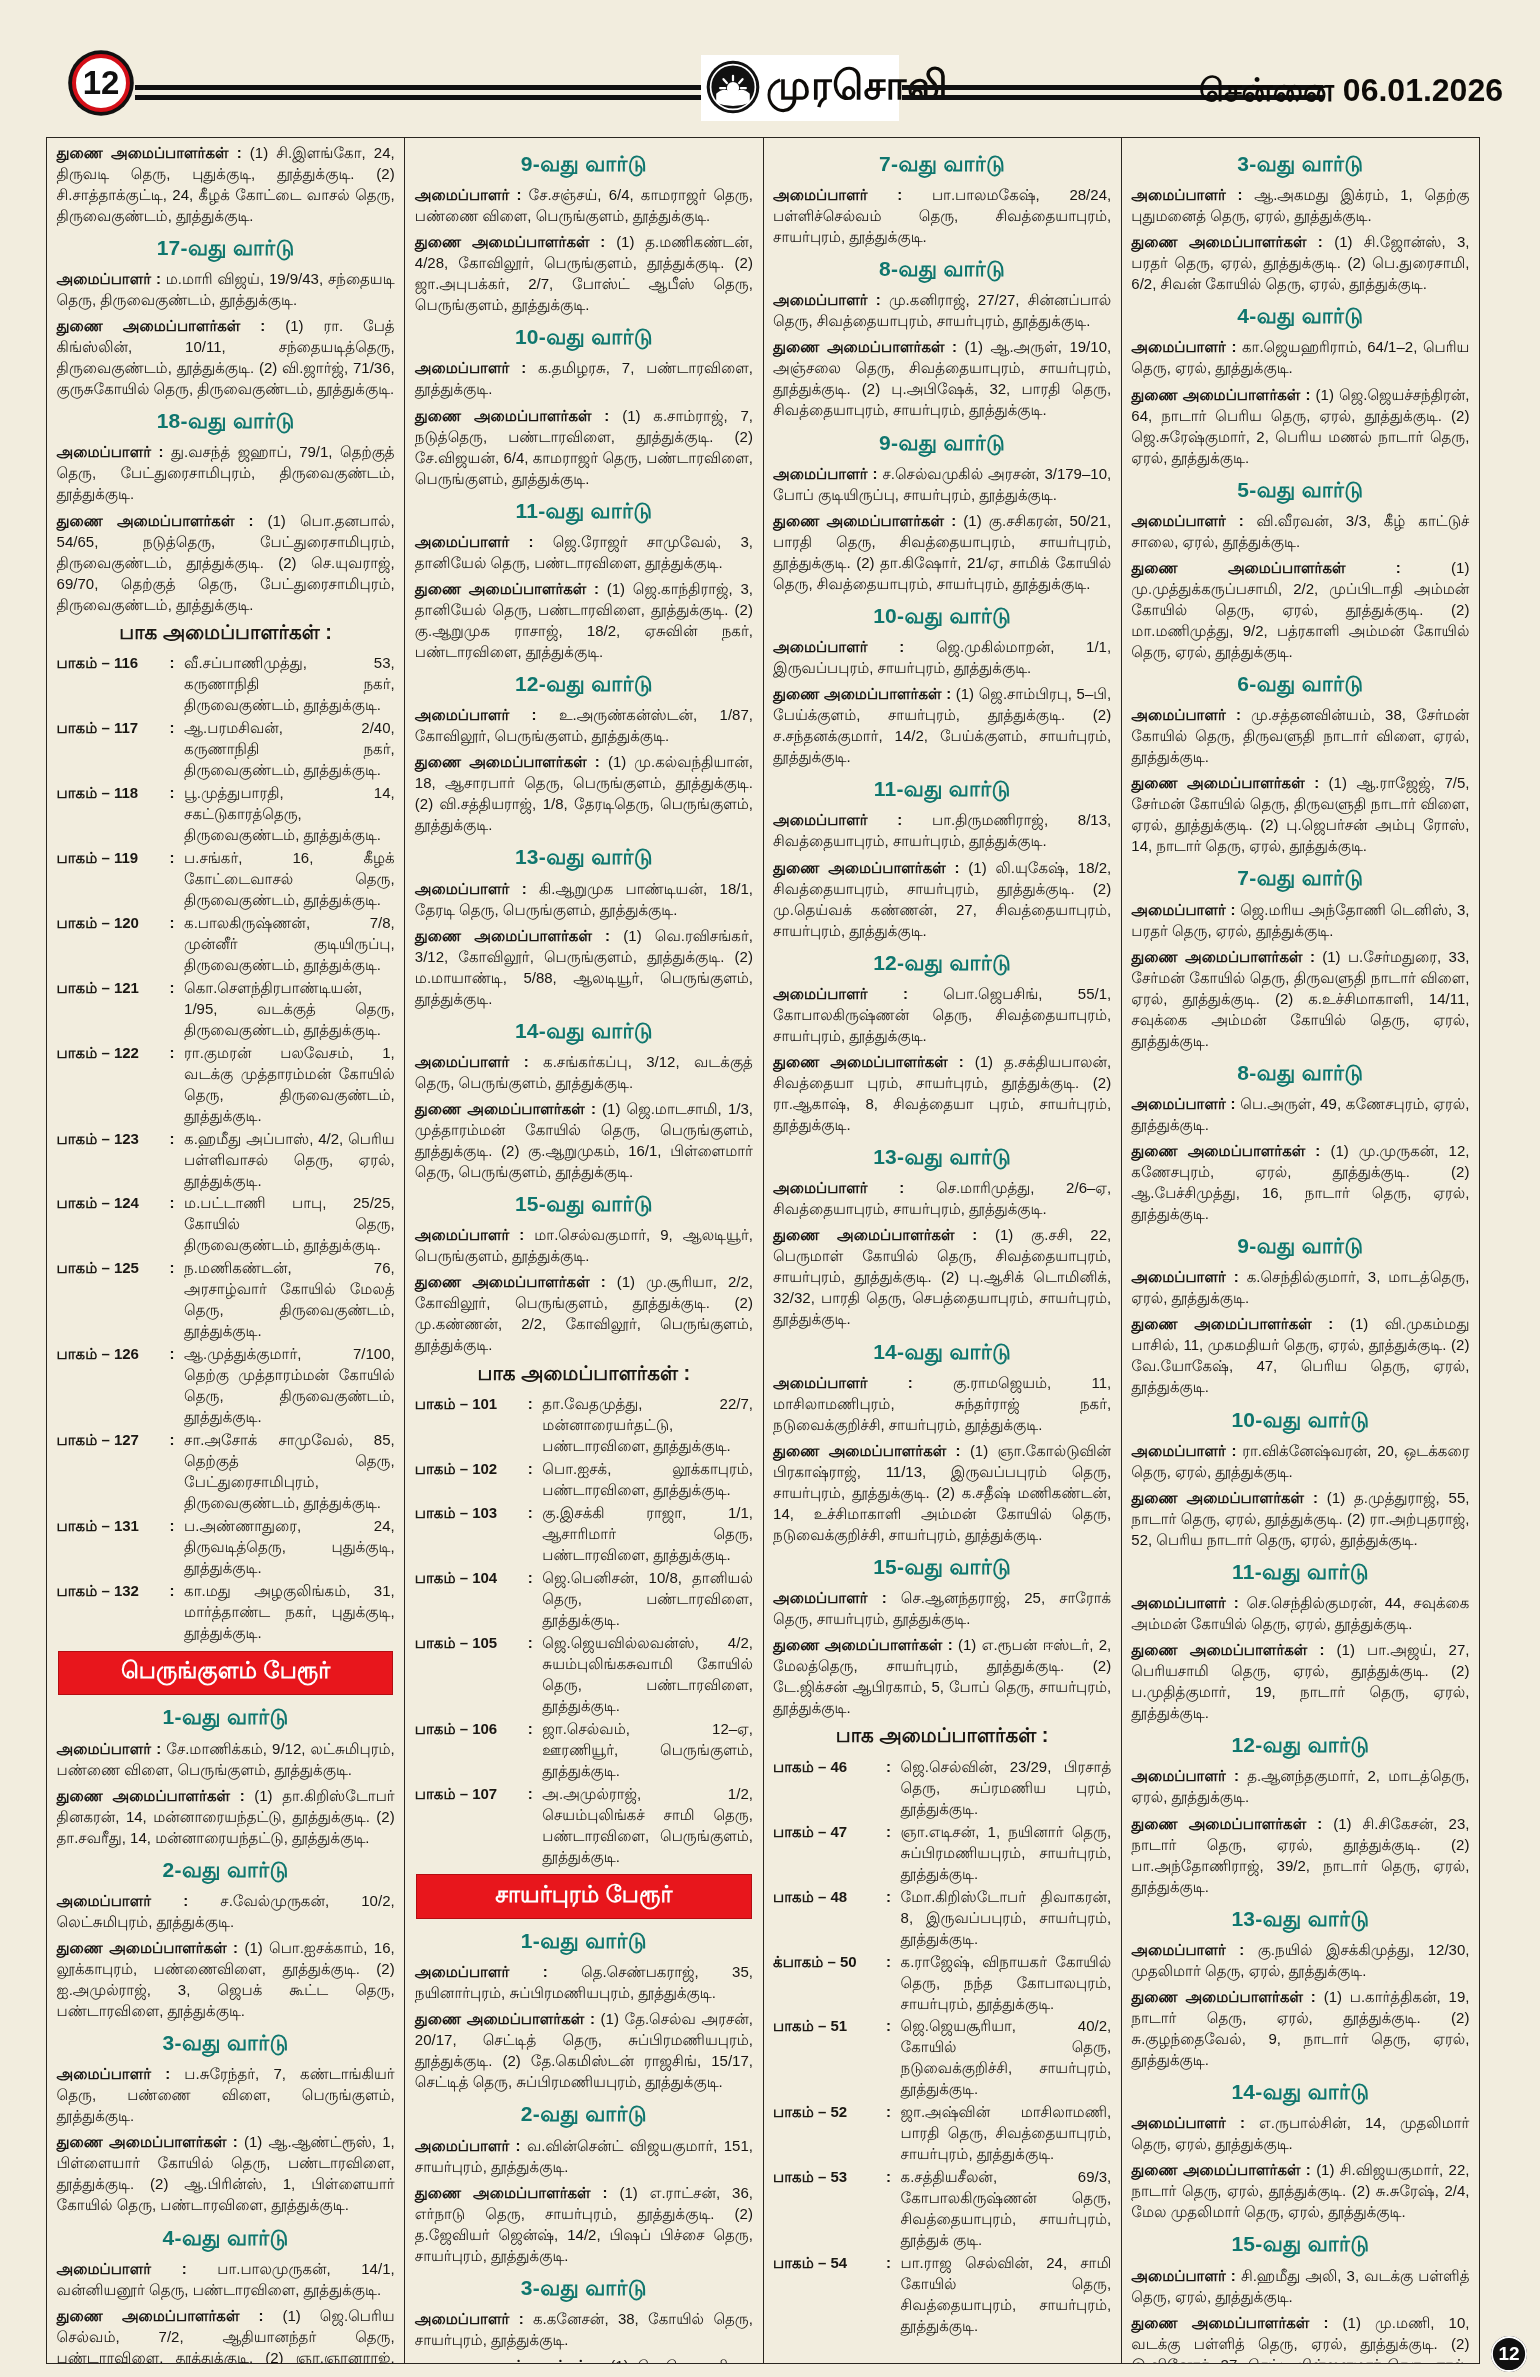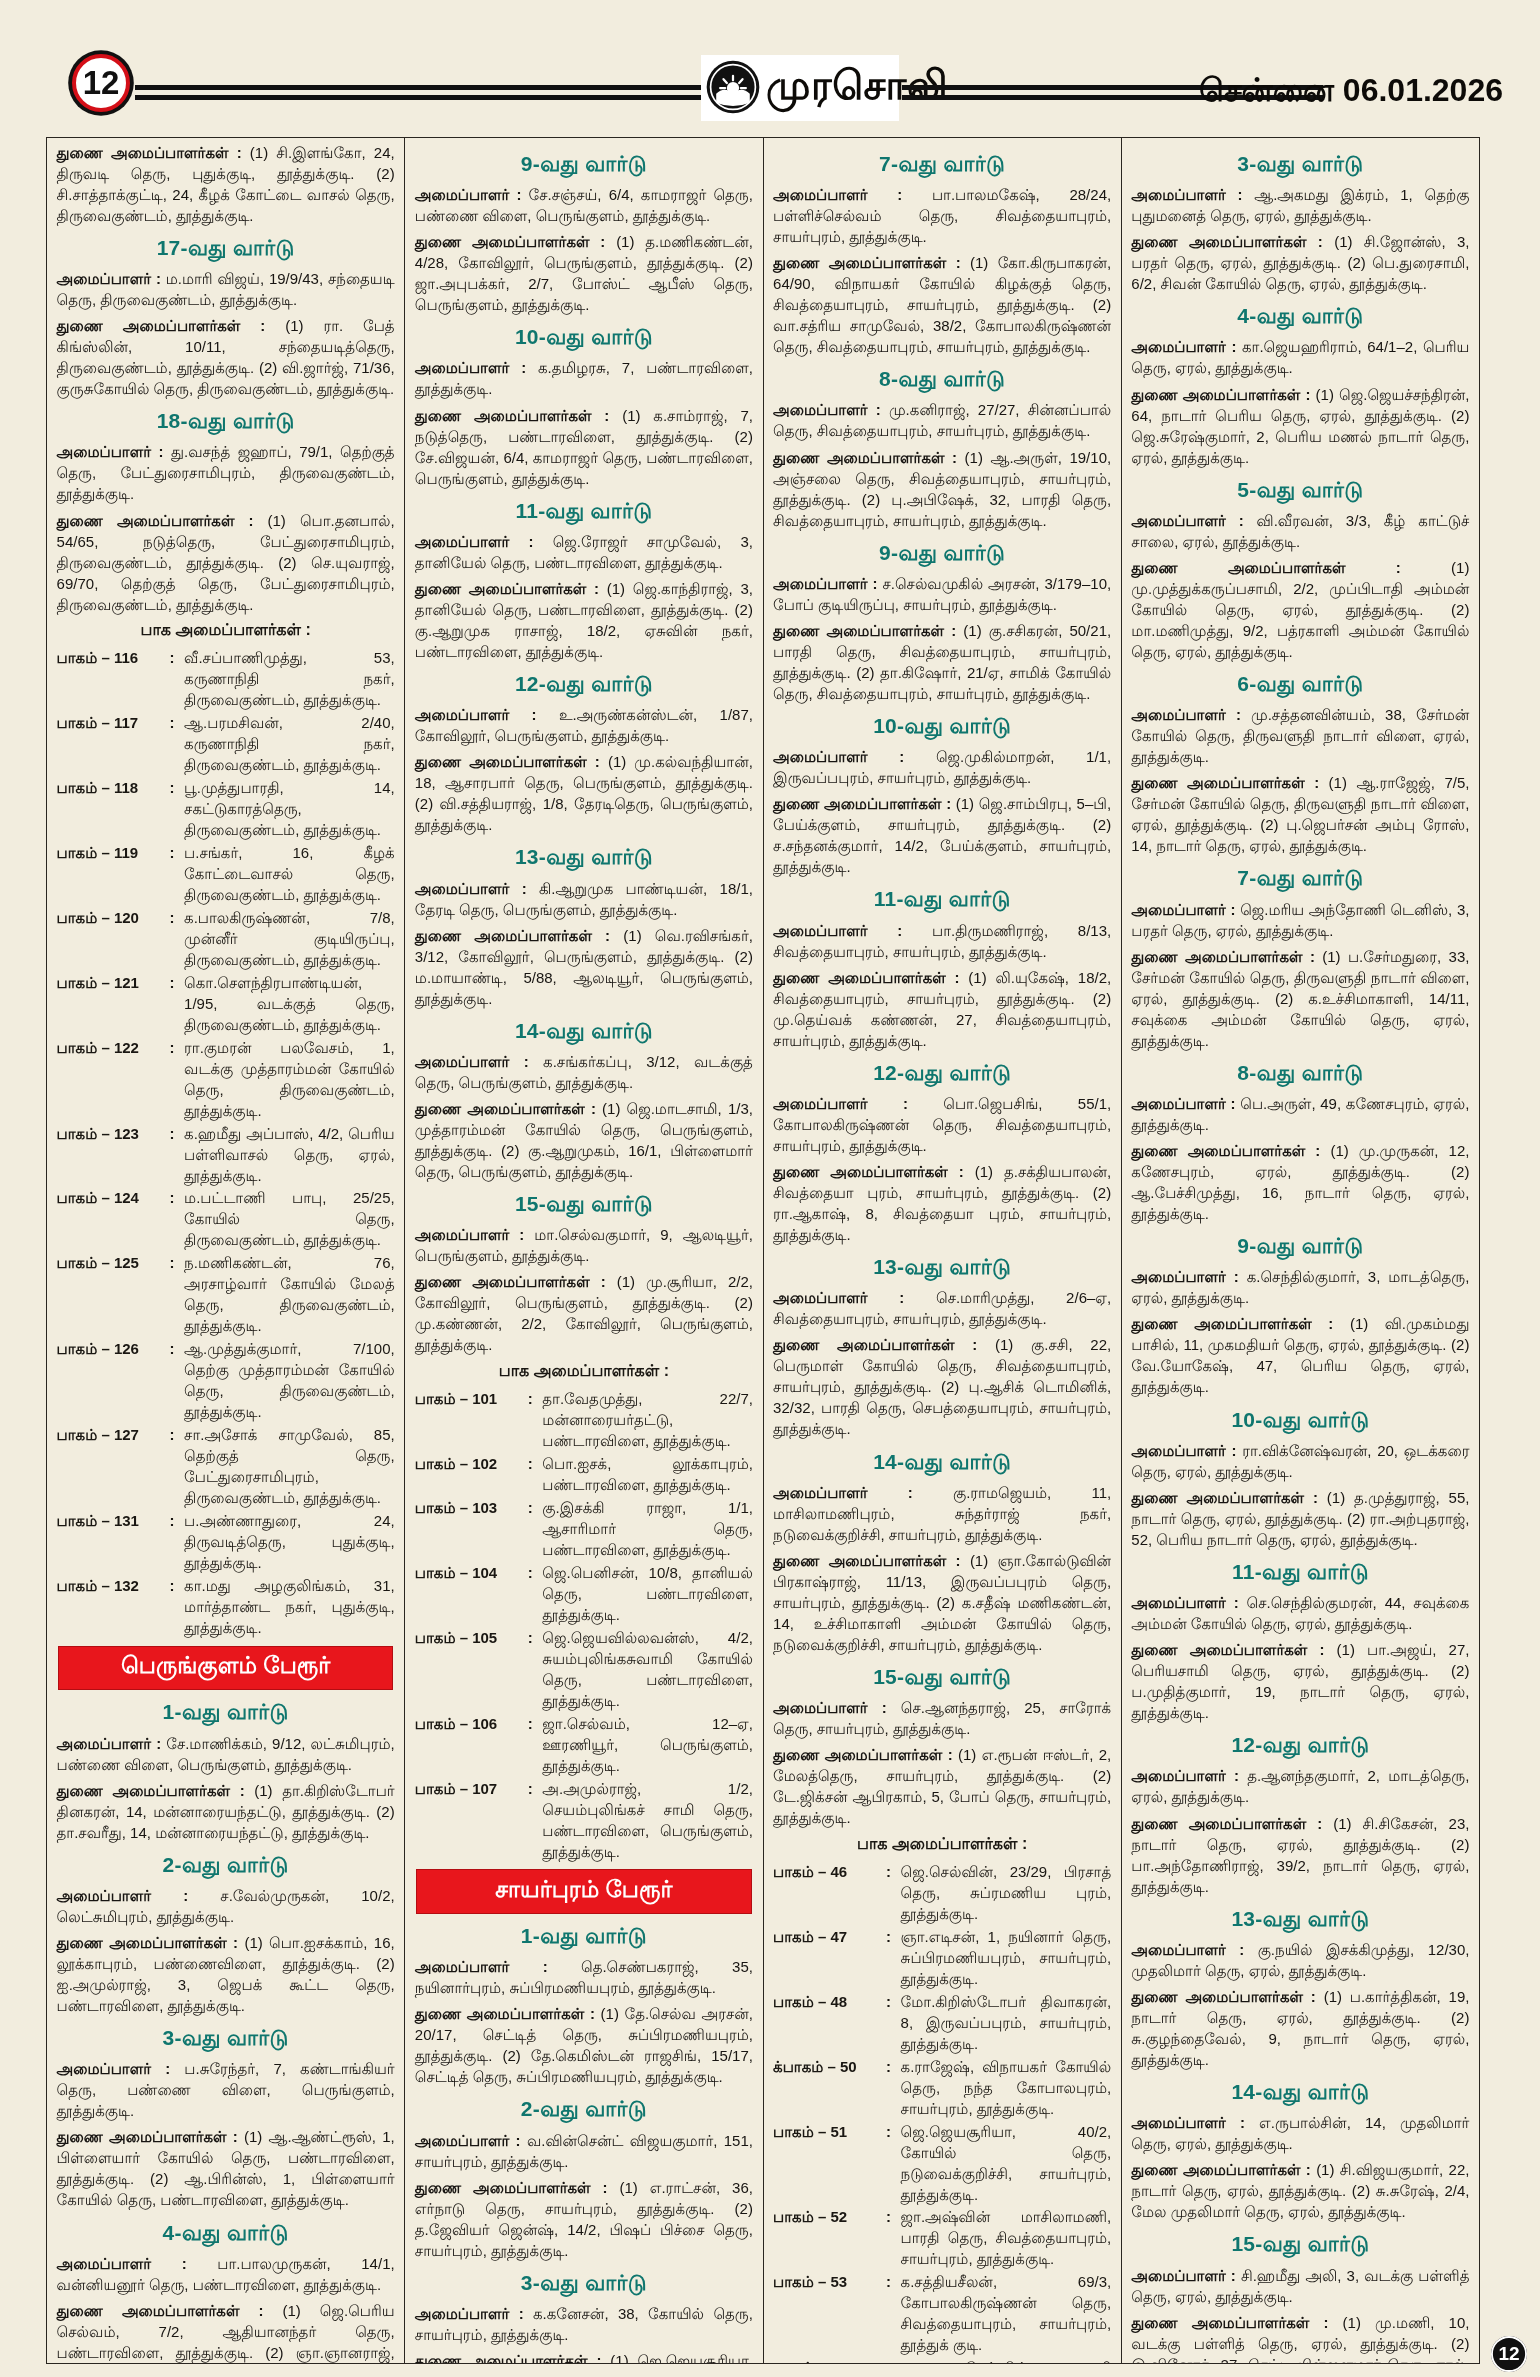--- a/index.html
+++ b/index.html
@@ -50,21 +50,21 @@
   }
   .para{
     font-size:15px;line-height:21px;text-align:justify;margin:0 0 5.1px 0;color:#181512;
   }
   .para .lbl{font-weight:bold;}
   .banner{
     background:#e8161c;color:#fff;font-weight:bold;font-size:23px;
     text-align:center;margin:7.7px 1.3px 6.4px 1.3px;padding:5.7px 0 7px 0;
     border:1.3px solid #b30d12;
   }
-  .center-head{font-weight:bold;font-size:16px;text-align:center;margin:6.4px 0 6.4px 0;}
+  .center-head{font-weight:bold;font-size:20px;text-align:center;margin:6.4px 0 6.4px 0;}
   .part-row{
     display:grid;grid-template-columns:110px 11.5px 1fr;column-gap:3px;
     font-size:15px;line-height:21px;margin-bottom:1.9px;text-align:justify;
   }
   .part-no{font-weight:bold;white-space:nowrap;}
   .part-colon{font-weight:bold;}
   
   .corner-badge{
     position:absolute;right:14px;bottom:5.1px;width:36px;height:36px;border-radius:50%;
     background:#111;box-shadow:inset 0 0 0 1.9px #fff;
@@ -262,21 +262,20 @@
       <div class="ward-title">2-வது வார்டு</div>
       <p class="para"><span class="lbl">அமைப்பாளர் : </span>வ.வின்சென்ட் விஜயகுமார், 151, சாயர்புரம், தூத்துக்குடி.</p>
       <p class="para"><span class="lbl">துணை அமைப்பாளர்கள் : </span>(1) எ.ராட்சன், 36, எர்நாடு தெரு, சாயர்புரம், தூத்துக்குடி. (2) த.ஜேவியர் ஜென்ஷ், 14/2, பிஷப் பிச்சை தெரு, சாயர்புரம், தூத்துக்குடி.</p>
       <div class="ward-title">3-வது வார்டு</div>
       <p class="para"><span class="lbl">அமைப்பாளர் : </span>க.கனேசன், 38, கோயில் தெரு, சாயர்புரம், தூத்துக்குடி.</p>
       <p class="para"><span class="lbl">துணை அமைப்பாளர்கள் : </span>(1) ஜெ.ஜெயசூரியா, 52, கோயில் தெரு, சாயர்புரம், தூத்துக்குடி. (2) மு.முத்துக்குமார், 41, கோயில் தெரு, சாயர்புரம், தூத்துக்குடி.</p>
     </div>
   <div class="col">
       <div class="ward-title">7-வது வார்டு</div>
       <p class="para"><span class="lbl">அமைப்பாளர் : </span>பா.பாலமகேஷ், 28/24, பள்ளிச்செல்வம் தெரு, சிவத்தையாபுரம், சாயர்புரம், தூத்துக்குடி.</p>
-      <p class="para"><span class="lbl">துணை அமைப்பாளர்கள் : </span>(1) கோ.கிருபாகரன், 64/90, விநாயகர் கோயில் கிழக்குத் தெரு, சிவத்தையாபுரம், சாயர்புரம், தூத்துக்குடி. (2) வா.சத்ரிய சாமுவேல், 38/2, கோபாலகிருஷ்ணன் தெரு, சிவத்தையாபுரம், சாயர்புரம், தூத்துக்குடி.</p>
       <div class="ward-title">8-வது வார்டு</div>
       <p class="para"><span class="lbl">அமைப்பாளர் : </span>மு.கனிராஜ், 27/27, சின்னப்பால் தெரு, சிவத்தையாபுரம், சாயர்புரம், தூத்துக்குடி.</p>
       <p class="para"><span class="lbl">துணை அமைப்பாளர்கள் : </span>(1) ஆ.அருள், 19/10, அஞ்சலை தெரு, சிவத்தையாபுரம், சாயர்புரம், தூத்துக்குடி. (2) பு.அபிஷேக், 32, பாரதி தெரு, சிவத்தையாபுரம், சாயர்புரம், தூத்துக்குடி.</p>
       <div class="ward-title">9-வது வார்டு</div>
       <p class="para"><span class="lbl">அமைப்பாளர் : </span>ச.செல்வமுகில் அரசன், 3/179–10, போப் குடியிருப்பு, சாயர்புரம், தூத்துக்குடி.</p>
       <p class="para"><span class="lbl">துணை அமைப்பாளர்கள் : </span>(1) கு.சசிகரன், 50/21, பாரதி தெரு, சிவத்தையாபுரம், சாயர்புரம், தூத்துக்குடி. (2) தா.கிஷோர், 21/ஏ, சாமிக் கோயில் தெரு, சிவத்தையாபுரம், சாயர்புரம், தூத்துக்குடி.</p>
       <div class="ward-title">10-வது வார்டு</div>
       <p class="para"><span class="lbl">அமைப்பாளர் : </span>ஜெ.முகில்மாறன், 1/1, இருவப்பபுரம், சாயர்புரம், தூத்துக்குடி.</p>
       <p class="para"><span class="lbl">துணை அமைப்பாளர்கள் : </span>(1) ஜெ.சாம்பிரபு, 5–பி, பேய்க்குளம், சாயர்புரம், தூத்துக்குடி. (2) ச.சந்தனக்குமார், 14/2, பேய்க்குளம், சாயர்புரம், தூத்துக்குடி.</p>
       <div class="ward-title">11-வது வார்டு</div>

